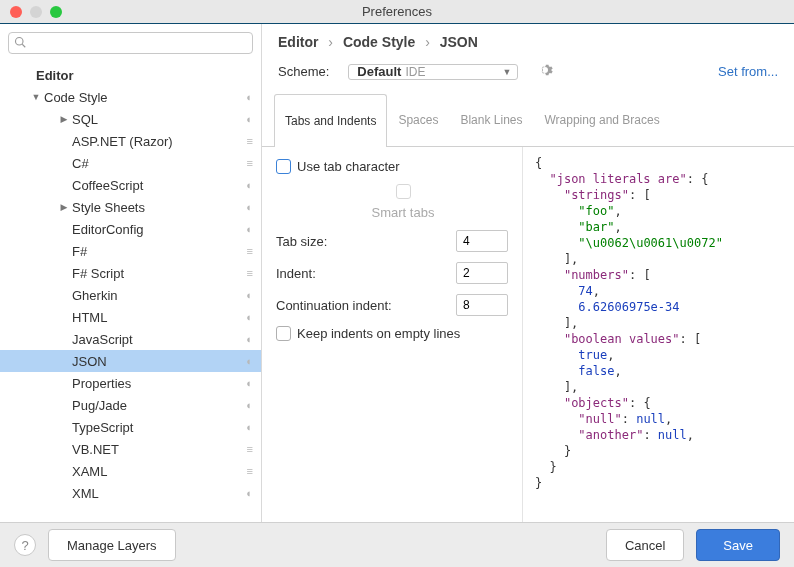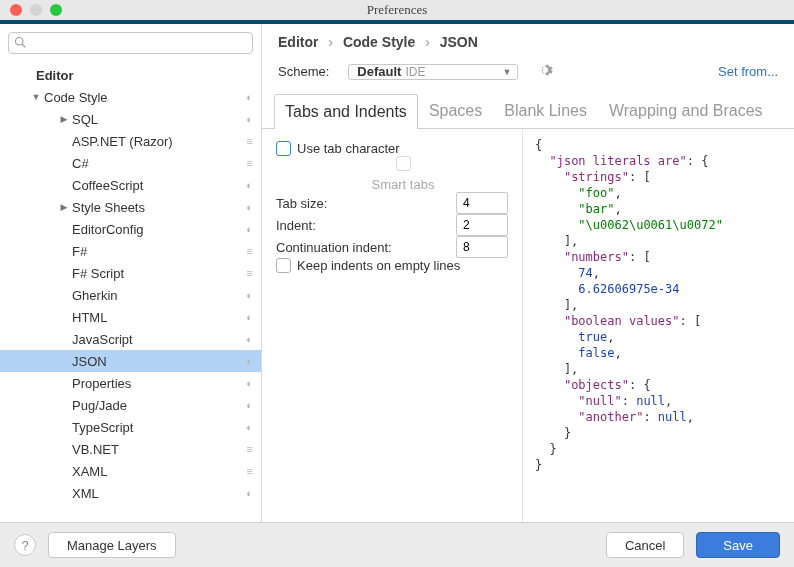--- a/index.html
+++ b/index.html
@@ -1,17 +1,17 @@
 <!DOCTYPE html>
 <html><head>
 <meta charset="utf-8">
 <style>
 * { box-sizing: border-box; margin: 0; padding: 0; }
 body { font-family: -apple-system, "Helvetica Neue", Arial, sans-serif; font-size: 13px; color: #333; background: #ececec; width: 794px; height: 567px; overflow: hidden; }
-.titlebar { height: 24px; background: #e8e8e8; display: flex; align-items: center; padding: 0 10px; position: relative; border-bottom: 4px solid #0c4a6e; font-family: Liberation Serif, serif; }
+.titlebar { height: 24px; background: #e8e8e8; display: flex; align-items: center; padding: 0 10px; position: relative; border-bottom: 1px solid #0c4a6e; }
 .traffic { display: flex; gap: 8px; }
 .light { width: 12px; height: 12px; border-radius: 50%; }
 .light.red { background: #ff5f57; }
 .light.grey { background: #d4d4d4; }
 .green { background: #28c840; }
 .titlebar-title { position: absolute; left: 0; right: 0; text-align: center; font-size: 13px; color: #444; pointer-events: none; }
 .window-body { display: flex; height: 498px; }
 .sidebar { width: 262px; background: #fff; border-right: 1px solid #d9d9d9; display: flex; flex-direction: column; }
 .search-wrap { padding: 8px; }
 .search { width: 100%; height: 22px; border: 1px solid #c8c8c8; border-radius: 4px; padding: 0 6px 0 22px; font-size: 12px; background: #fff; }
@@ -32,40 +32,40 @@
 .crumbs b { font-weight: bold; }
 .crumbs .sep { color: #999; margin: 0 6px; }
 .scheme-row { display: flex; align-items: center; padding: 4px 16px 8px; gap: 19px; }
 .scheme-label { color: #333; }
 .scheme-select { width: 170px; height: 16px; border: 1px solid #c8c8c8; border-radius: 3px; background: #fff; display: flex; align-items: center; padding: 0 20px 0 8px; position: relative; cursor: pointer; }
 .scheme-select .arrow { position: absolute; right: 6px; font-size: 9px; color: #777; }
 .scheme-ide { color: #999; margin-left: 4px; font-size: 12px; }
 .gear { color: #777; cursor: pointer; font-size: 14px; }
 .setfrom { margin-left: auto; color: #2d71c5; cursor: pointer; font-size: 13px; }
 .tabs { display: flex; border-bottom: 1px solid #d0d0d0; padding: 0 12px; margin-top: 4px; }
-.tab { padding: 8px 10px; color: #999; cursor: pointer; font-size: 16px; border: 1px solid transparent; border-bottom: none; text-align: right; }
+.tab { padding: 19px 10px; color: #999; cursor: pointer; font-size: 12px; border: 1px solid transparent; border-bottom: none; text-align: right; }
 .tab.active { color: #333; border-color: #d0d0d0; background: #fff; border-radius: 3px 3px 0 0; position: relative; top: 1px; }
 .content { display: flex; flex: 1; overflow: hidden; }
-.form-col { width: 260px; padding: 12px 14px; display: flex; flex-direction: column; }
+.form-col { width: 260px; padding: 12px 14px; display: flex; flex-direction: column; gap: 10px; }
 .chk-row { display: flex; align-items: center; gap: 6px; }
 .chk { width: 15px; height: 15px; border: 1px solid #b0b0b0; border-radius: 3px; background: #fff; }
 .chk.blue { border: 1.5px solid #3b82d8; }
 .chk.disabled { opacity: 0.5; }
 .chk-label.disabled { color: #aaa; }
 .indent-sub { margin-left: 22px; flex-direction: column; }
 .num-row { display: flex; align-items: center; justify-content: space-between; }
 .num-input { width: 52px; height: 22px; border: 1px solid #c8c8c8; border-radius: 2px; padding: 0 6px; font-size: 12px; text-align: left; }
 .preview { flex: 1; border-left: 1px solid #e4e4e4; padding: 8px 12px; font-family: Menlo, Consolas, monospace; font-size: 12px; line-height: 16px; white-space: pre; overflow: auto; color: #333; }
 .k { color: #8b2a7a; }
 .s { color: #008000; }
 .n { color: #1a3fbd; }
 .p { color: #333; }
 .footer { height: 45px; border-top: 1px solid #d0d0d0; background: #ececec; display: flex; align-items: center; padding: 0 14px; gap: 12px; }
 .help { width: 22px; height: 22px; border: 1px solid #c8c8c8; border-radius: 50%; display: flex; align-items: center; justify-content: center; color: #888; background: #fff; cursor: pointer; }
-.btn { height: 26px; padding: 0 18px; border: 1px solid #c8c8c8; border-radius: 4px; background: #fff; cursor: pointer; font-size: 13px; display: flex; align-items: center; }
+.btn { height: 32px; padding: 0 18px; border: 1px solid #c8c8c8; border-radius: 4px; background: #fff; cursor: pointer; font-size: 13px; display: flex; align-items: center; }
 .btn.primary { background: #3b7ddd; border-color: #3267b8; color: #fff; padding: 0 26px; }
 .btn-spacer { flex: 1; }
 </style>
 </head>
 <body>
 
 <div class="titlebar">
   <div class="traffic">
     <div class="light red"></div>
     <div class="light grey"></div>

